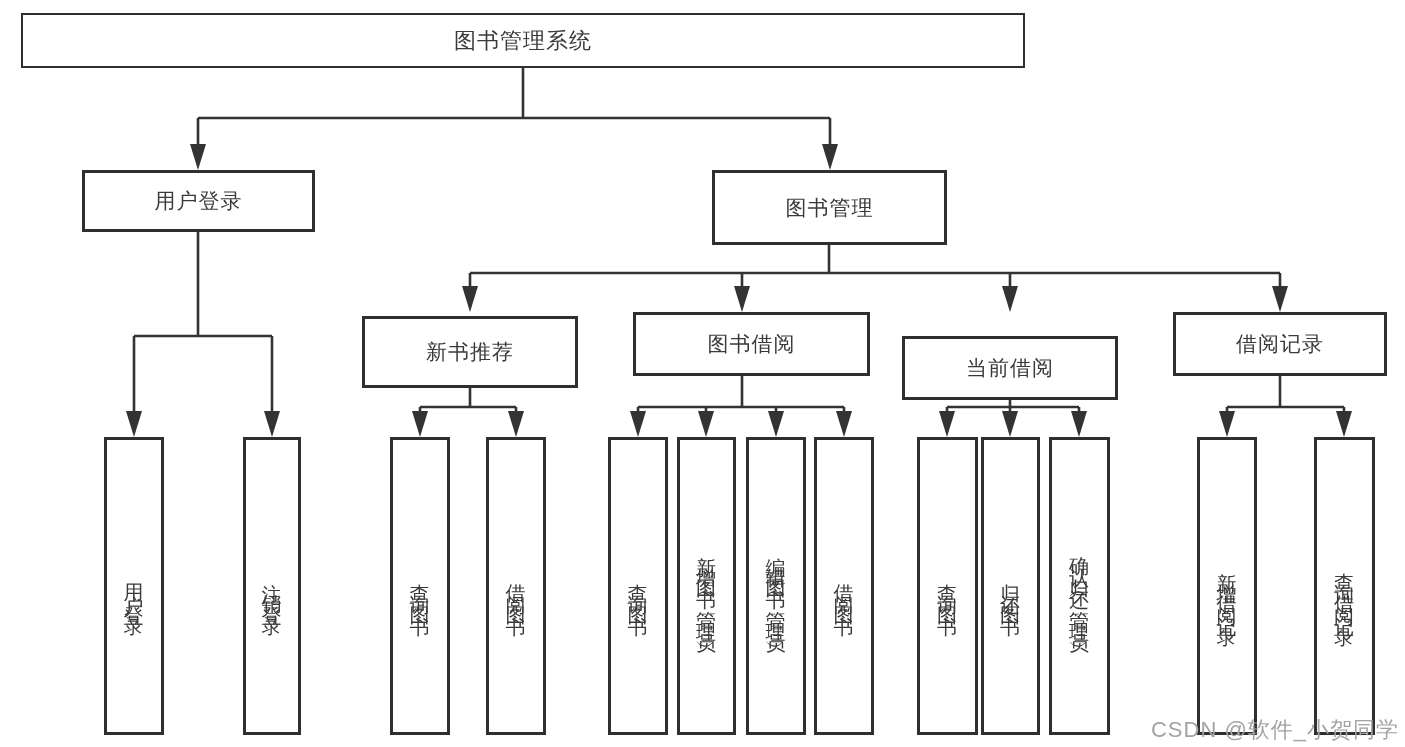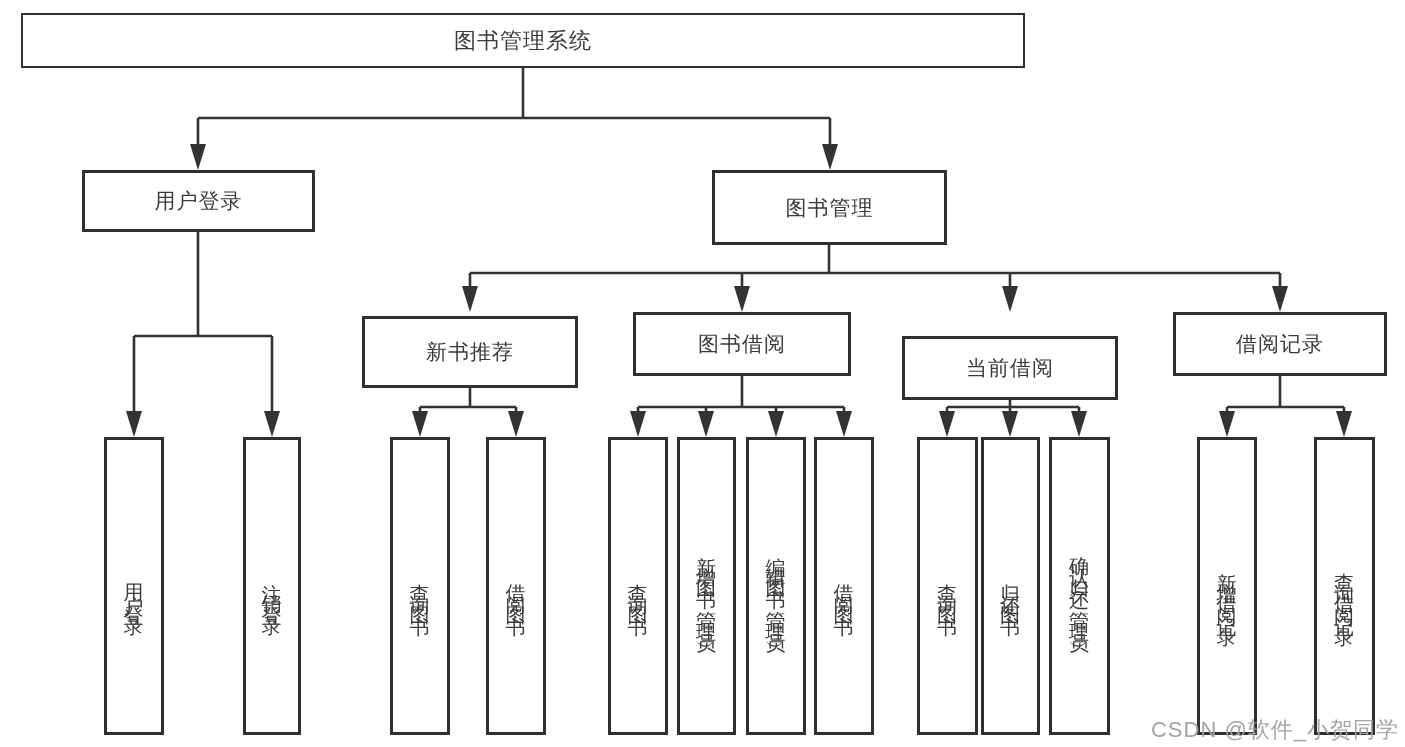--- a/index.html
+++ b/index.html
@@ -136,21 +136,21 @@
     <line class="stroke" x1="1344" y1="407" x2="1344" y2="414"></line>
     <polygon class="head" points="1344,437 1336,411 1352,411"></polygon>
   </svg>
 
   <div class="box root" style="left:21px; top:13px; width:1004px; height:55px;">图书管理系统</div>
 
   <div class="box h" style="left:82px; top:170px; width:233px; height:62px;">用户登录</div>
   <div class="box h" style="left:712px; top:170px; width:235px; height:75px;">图书管理</div>
 
   <div class="box h" style="left:362px; top:316px; width:216px; height:72px;">新书推荐</div>
-  <div class="box h" style="left:633px; top:312px; width:218px; height:64px;">图书借阅</div>
+  <div class="box h" style="left:633px; top:312px; width:237px; height:64px;">图书借阅</div>
   <div class="box h" style="left:902px; top:312px; width:216px; height:64px;margin-top:24px;">当前借阅</div>
   <div class="box h" style="left:1173px; top:312px; width:214px; height:64px;">借阅记录</div>
 
   <div class="box v" style="left:104px; top:437px; width:60px; height:298px;">用户登录</div>
   <div class="box v" style="left:243px; top:437px; width:58px; height:298px;">注销登录</div>
 
   <div class="box v" style="left:390px; top:437px; width:60px; height:298px;">查询图书</div>
   <div class="box v" style="left:486px; top:437px; width:60px; height:298px;">借阅图书</div>
 
   <div class="box v" style="left:608px; top:437px; width:60px; height:298px;">查询图书</div>

